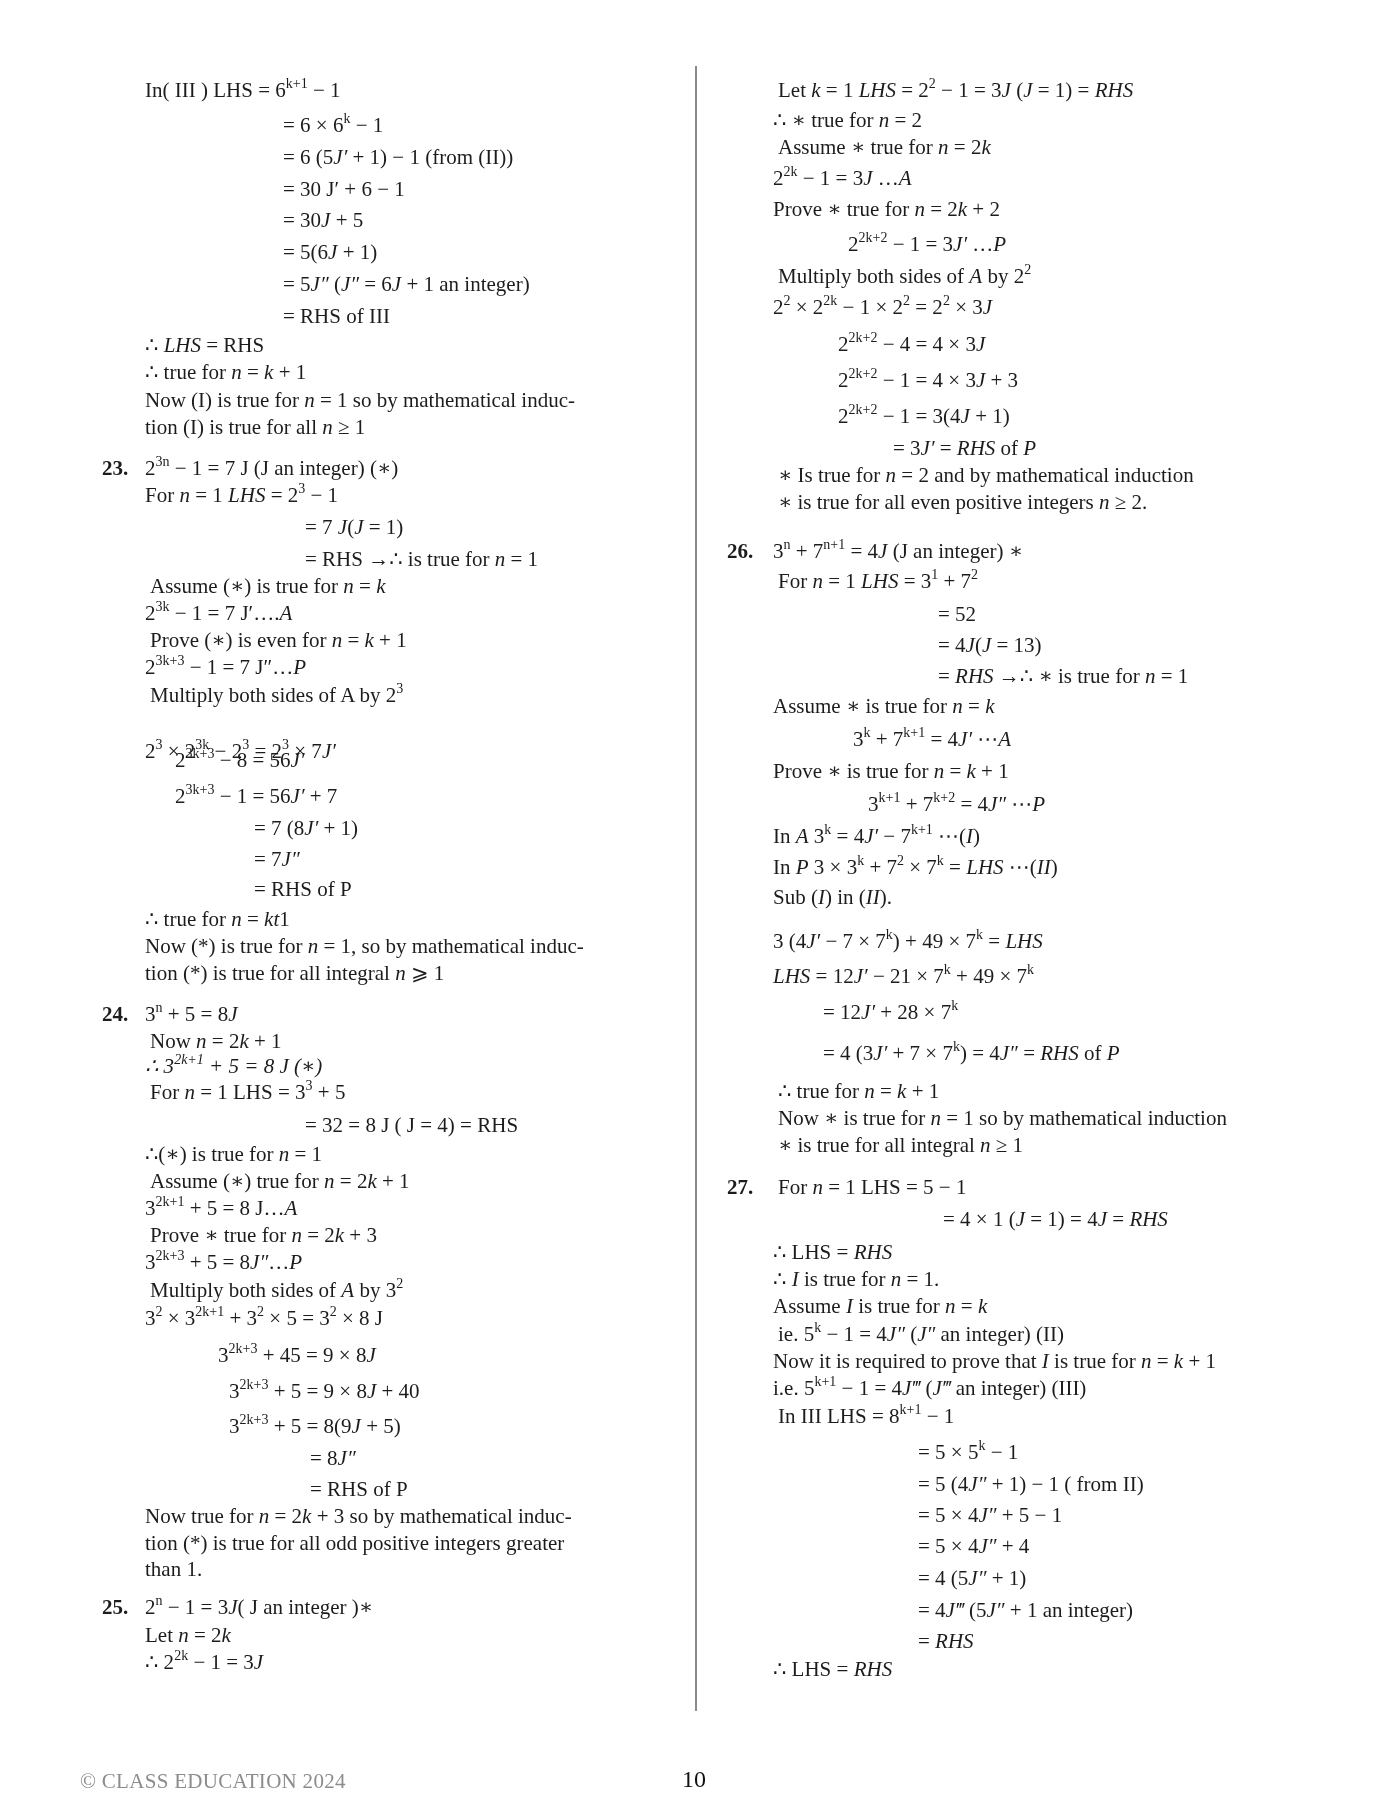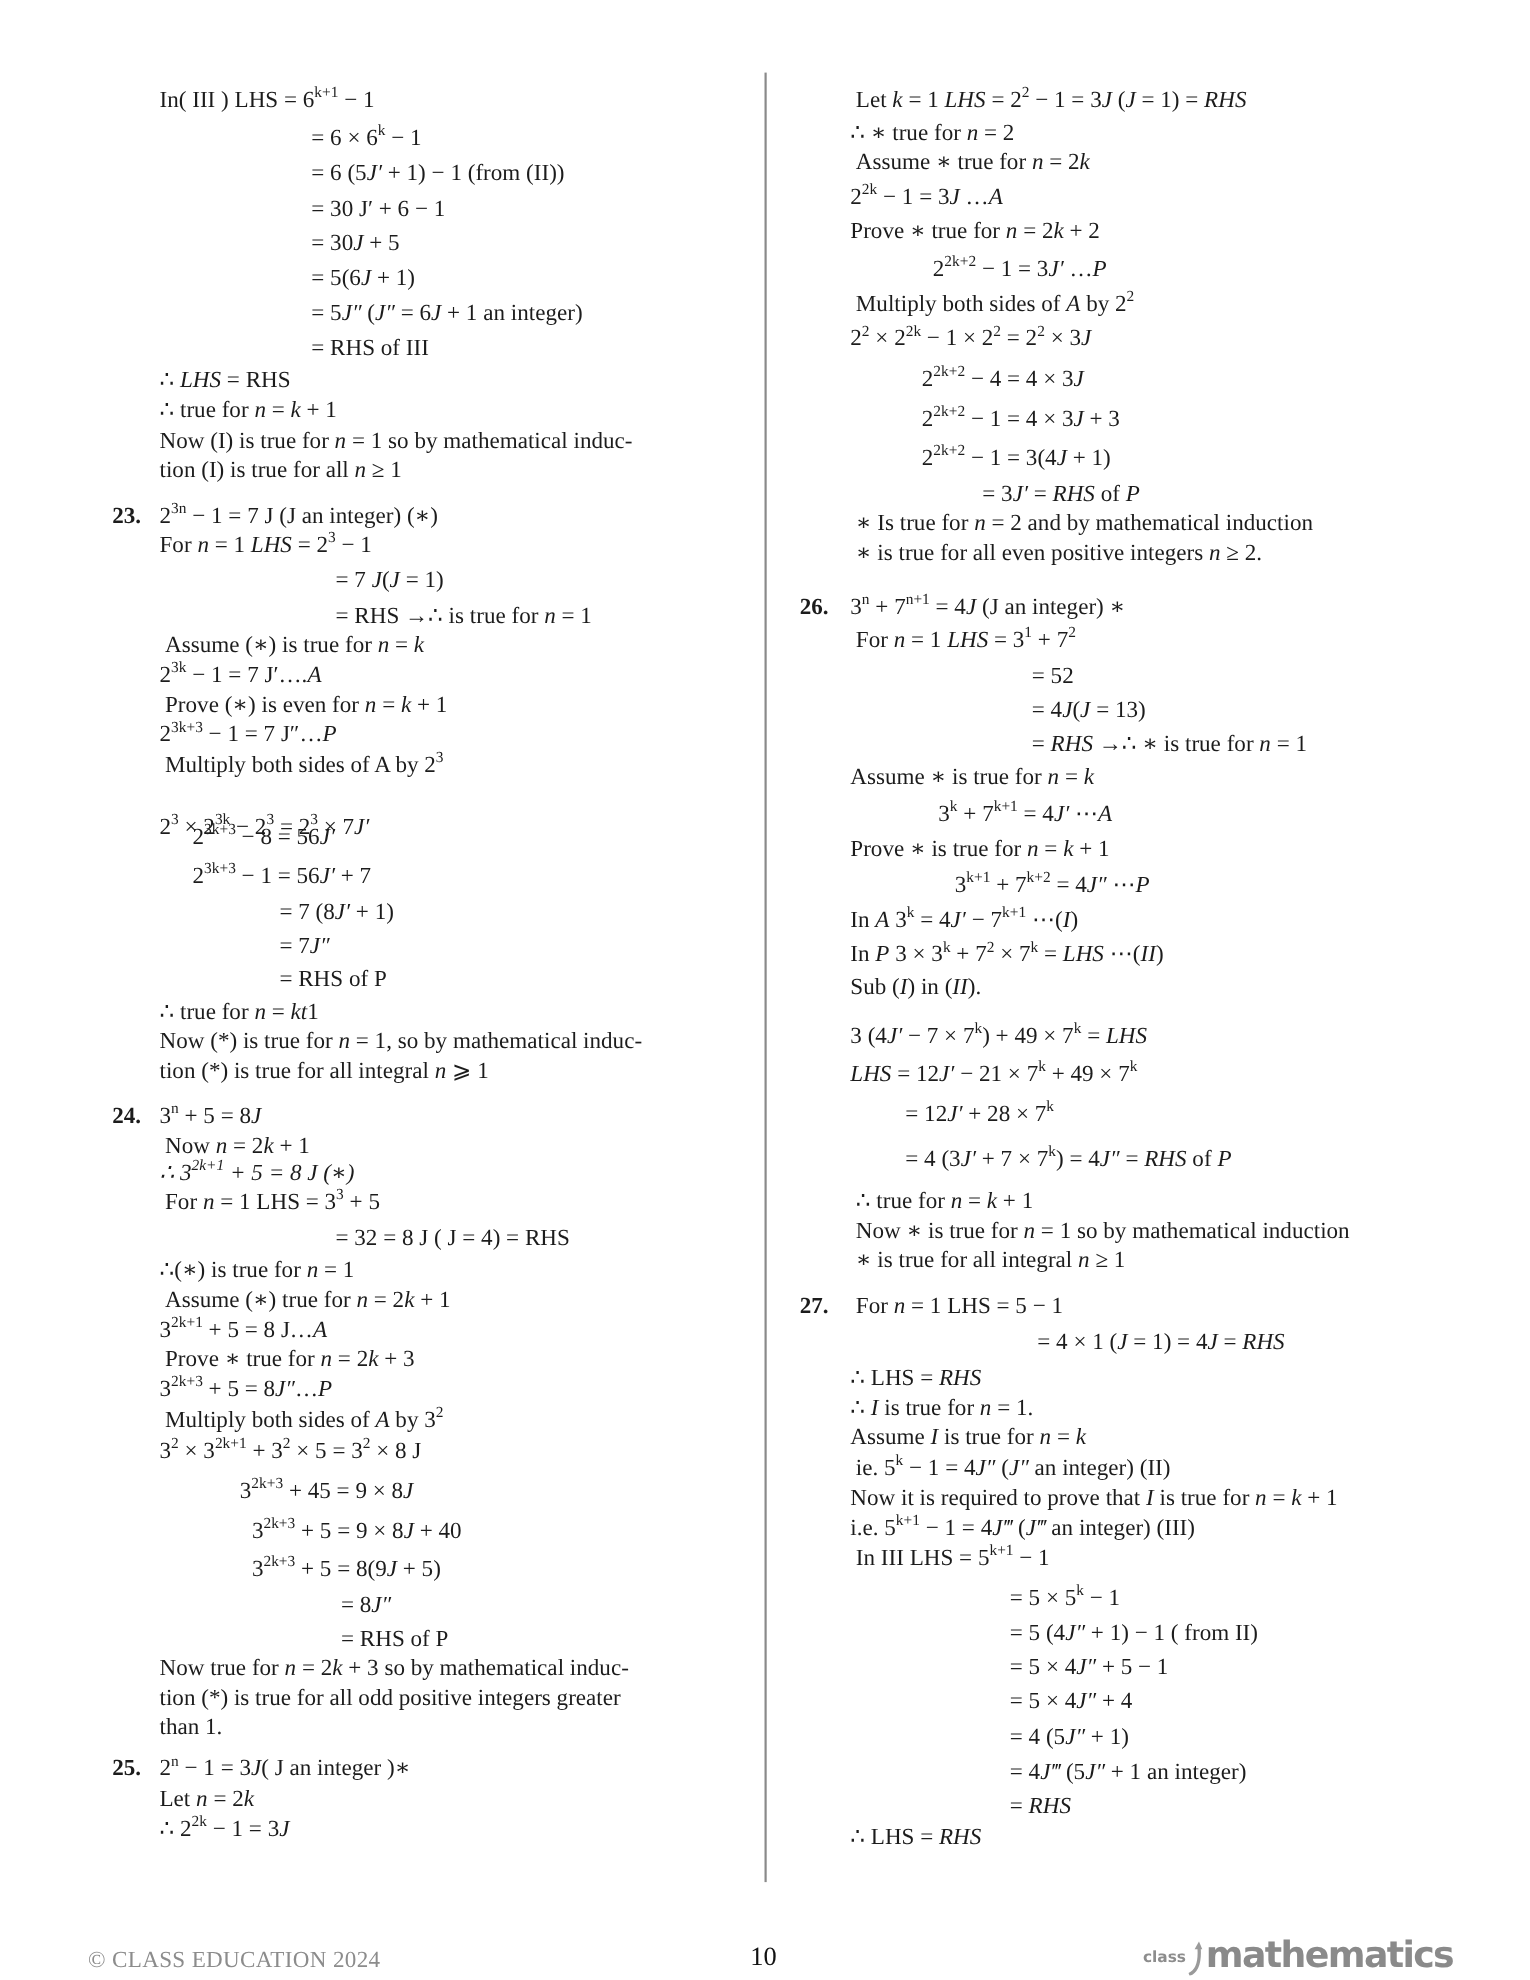--- a/index.html
+++ b/index.html
@@ -116,44 +116,34 @@
       <div class="ln" style="left: 778px; top: 1106px;"><span>Now  ∗  is true for </span><i>n</i><span> = 1 so by mathematical induction</span></div>
       <div class="ln" style="left: 778px; top: 1133px;"><span>∗  is true for all integral </span><i>n</i><span> ≥ 1</span></div>
       <div class="ln" style="left: 778px; top: 1175px;"><span>For </span><i>n</i><span> = 1     LHS  = 5 − 1</span></div>
       <div class="ln" style="left: 943px; top: 1207px;"><span>= 4 × 1    (</span><i>J</i><span> = 1) = 4</span><i>J</i><span> = </span><i>RHS</i></div>
       <div class="ln" style="left: 773px; top: 1240px;"><span>∴ LHS  = </span><i>RHS</i></div>
       <div class="ln" style="left: 773px; top: 1267px;"><span>∴ </span><i>I</i><span> is true for </span><i>n</i><span> = 1.</span></div>
       <div class="ln" style="left: 773px; top: 1294px;"><span>Assume </span><i>I</i><span> is true for </span><i>n</i><span> = </span><i>k</i></div>
       <div class="ln" style="left: 778px; top: 1322px;"><span>ie. 5</span><sup>k</sup><span> − 1 = 4</span><i>J″</i><span> (</span><i>J″</i><span>  an integer) (II)</span></div>
       <div class="ln" style="left: 773px; top: 1349px;"><span>Now it is required to prove that </span><i>I</i><span> is true for </span><i>n</i><span> = </span><i>k</i><span> + 1</span></div>
       <div class="ln" style="left: 773px; top: 1376px;"><span>i.e. 5</span><sup>k+1</sup><span> − 1 = 4</span><i>J‴</i><span>    (</span><i>J‴</i><span>  an integer) (III)</span></div>
-      <div class="ln" style="left: 778px; top: 1404px;"><span>In III      LHS  = 5</span><sup>k+1</sup><span> − 1</span></div>
+      <div class="ln" style="left: 778px; top: 1404px;"><span>In III      LHS  = 8</span><sup>k+1</sup><span> − 1</span></div>
       <div class="ln" style="left: 918px; top: 1440px;"><span>= 5 × 5</span><sup>k</sup><span> − 1</span></div>
       <div class="ln" style="left: 918px; top: 1472px;"><span>= 5 (4</span><i>J″</i><span> + 1) − 1    ( from II)</span></div>
       <div class="ln" style="left: 918px; top: 1503px;"><span>= 5 × 4</span><i>J″</i><span> + 5 − 1</span></div>
       <div class="ln" style="left: 918px; top: 1534px;"><span>= 5 × 4</span><i>J″</i><span> + 4</span></div>
       <div class="ln" style="left: 918px; top: 1566px;"><span>= 4 (5</span><i>J″</i><span> + 1)</span></div>
       <div class="ln" style="left: 918px; top: 1598px;"><span>= 4</span><i>J‴</i><span>    (5</span><i>J″</i><span> + 1  an integer)</span></div>
       <div class="ln" style="left: 918px; top: 1629px;"><span>= </span><i>RHS</i></div>
       <div class="ln" style="left: 773px; top: 1657px;"><span>∴ LHS  = </span><i>RHS</i></div>
     </div>
   <div id="qnums">
       <div class="qnum" style="left: 102px; top: 456px;">23.</div>
       <div class="qnum" style="left: 102px; top: 1002px;">24.</div>
       <div class="qnum" style="left: 102px; top: 1595px;">25.</div>
       <div class="qnum" style="left: 727px; top: 539px;">26.</div>
       <div class="qnum" style="left: 727px; top: 1175px;">27.</div>
     </div>
   <div class="divider"></div>
 
   <div class="footer-copy">© CLASS EDUCATION 2024</div>
   <div class="footer-page">10</div>
-  <div class="logo">
-    <span class="logo-class">class</span>
-    <span class="logo-swoosh">
-      <svg width="14" height="32" viewBox="0 0 14 32">
-        <path d="M1 31 C 9 28, 11 18, 10 6" stroke="#9a9a9a" stroke-width="3" fill="none"></path>
-        <path d="M6 8 L10 1 L13 8 Z" fill="#9a9a9a"></path>
-      </svg>
-    </span>
-    <span class="logo-math">mathematics</span>
-  </div>
 </div>
 
 </body></html>

